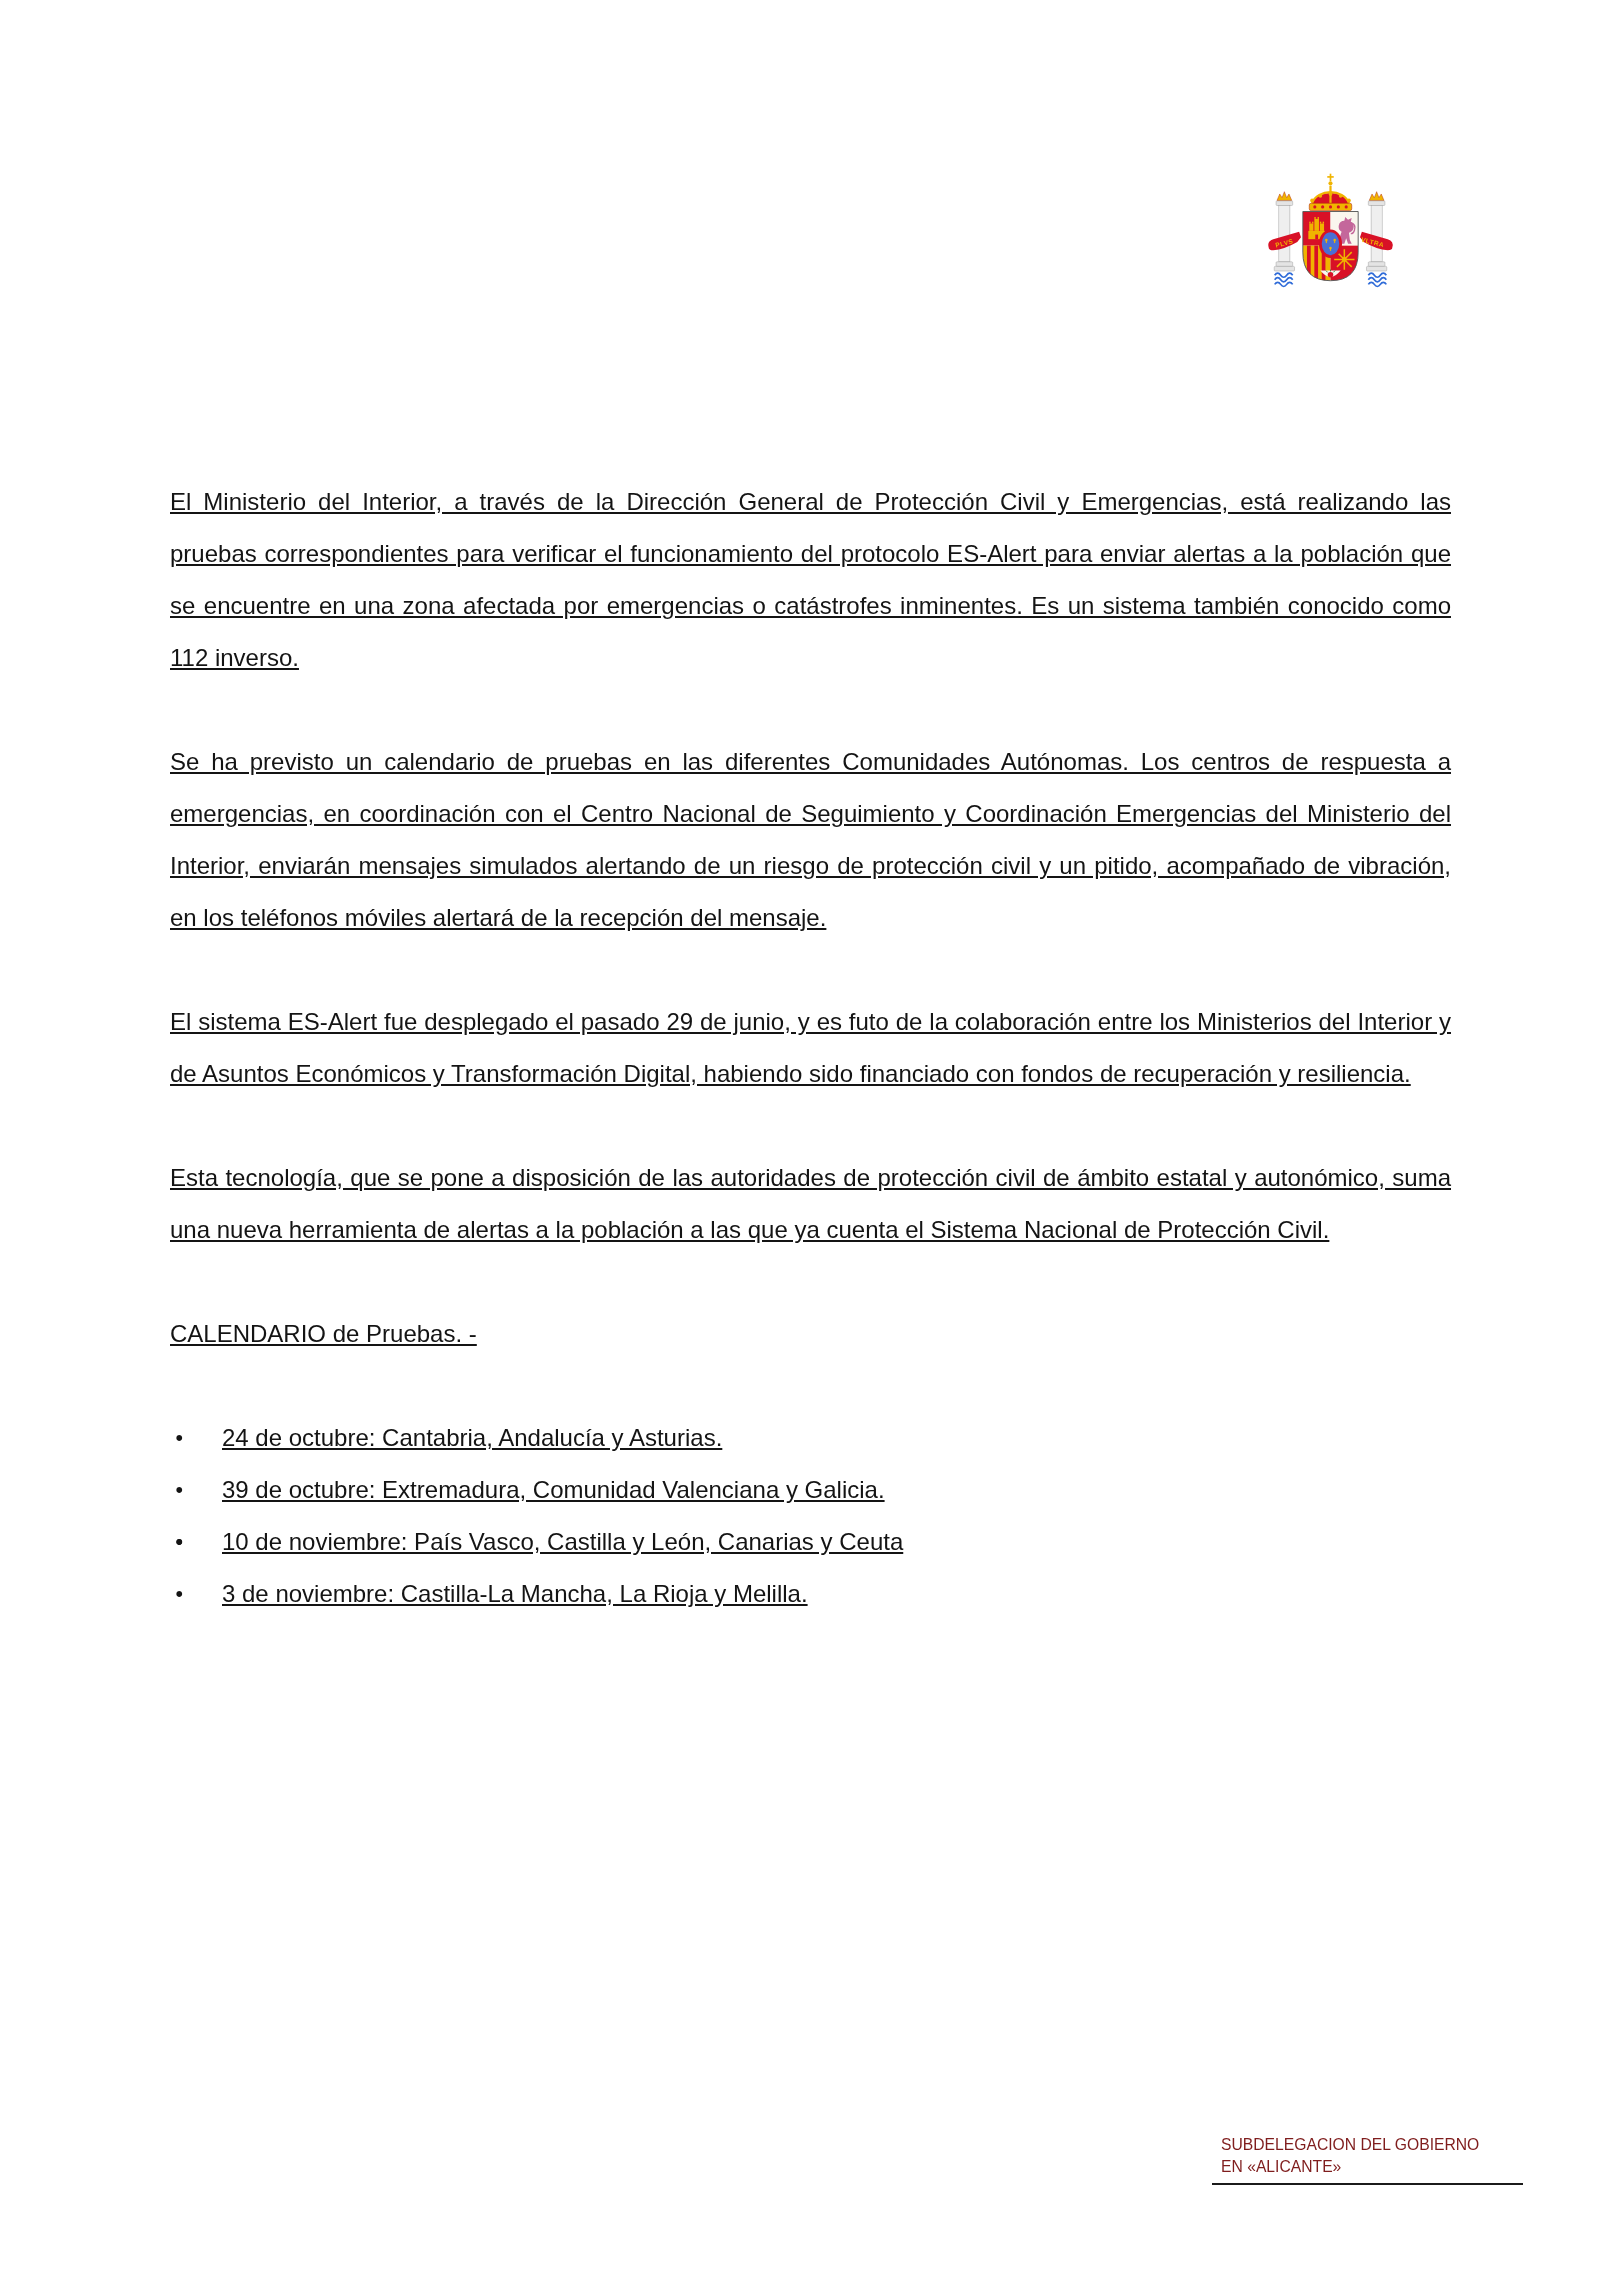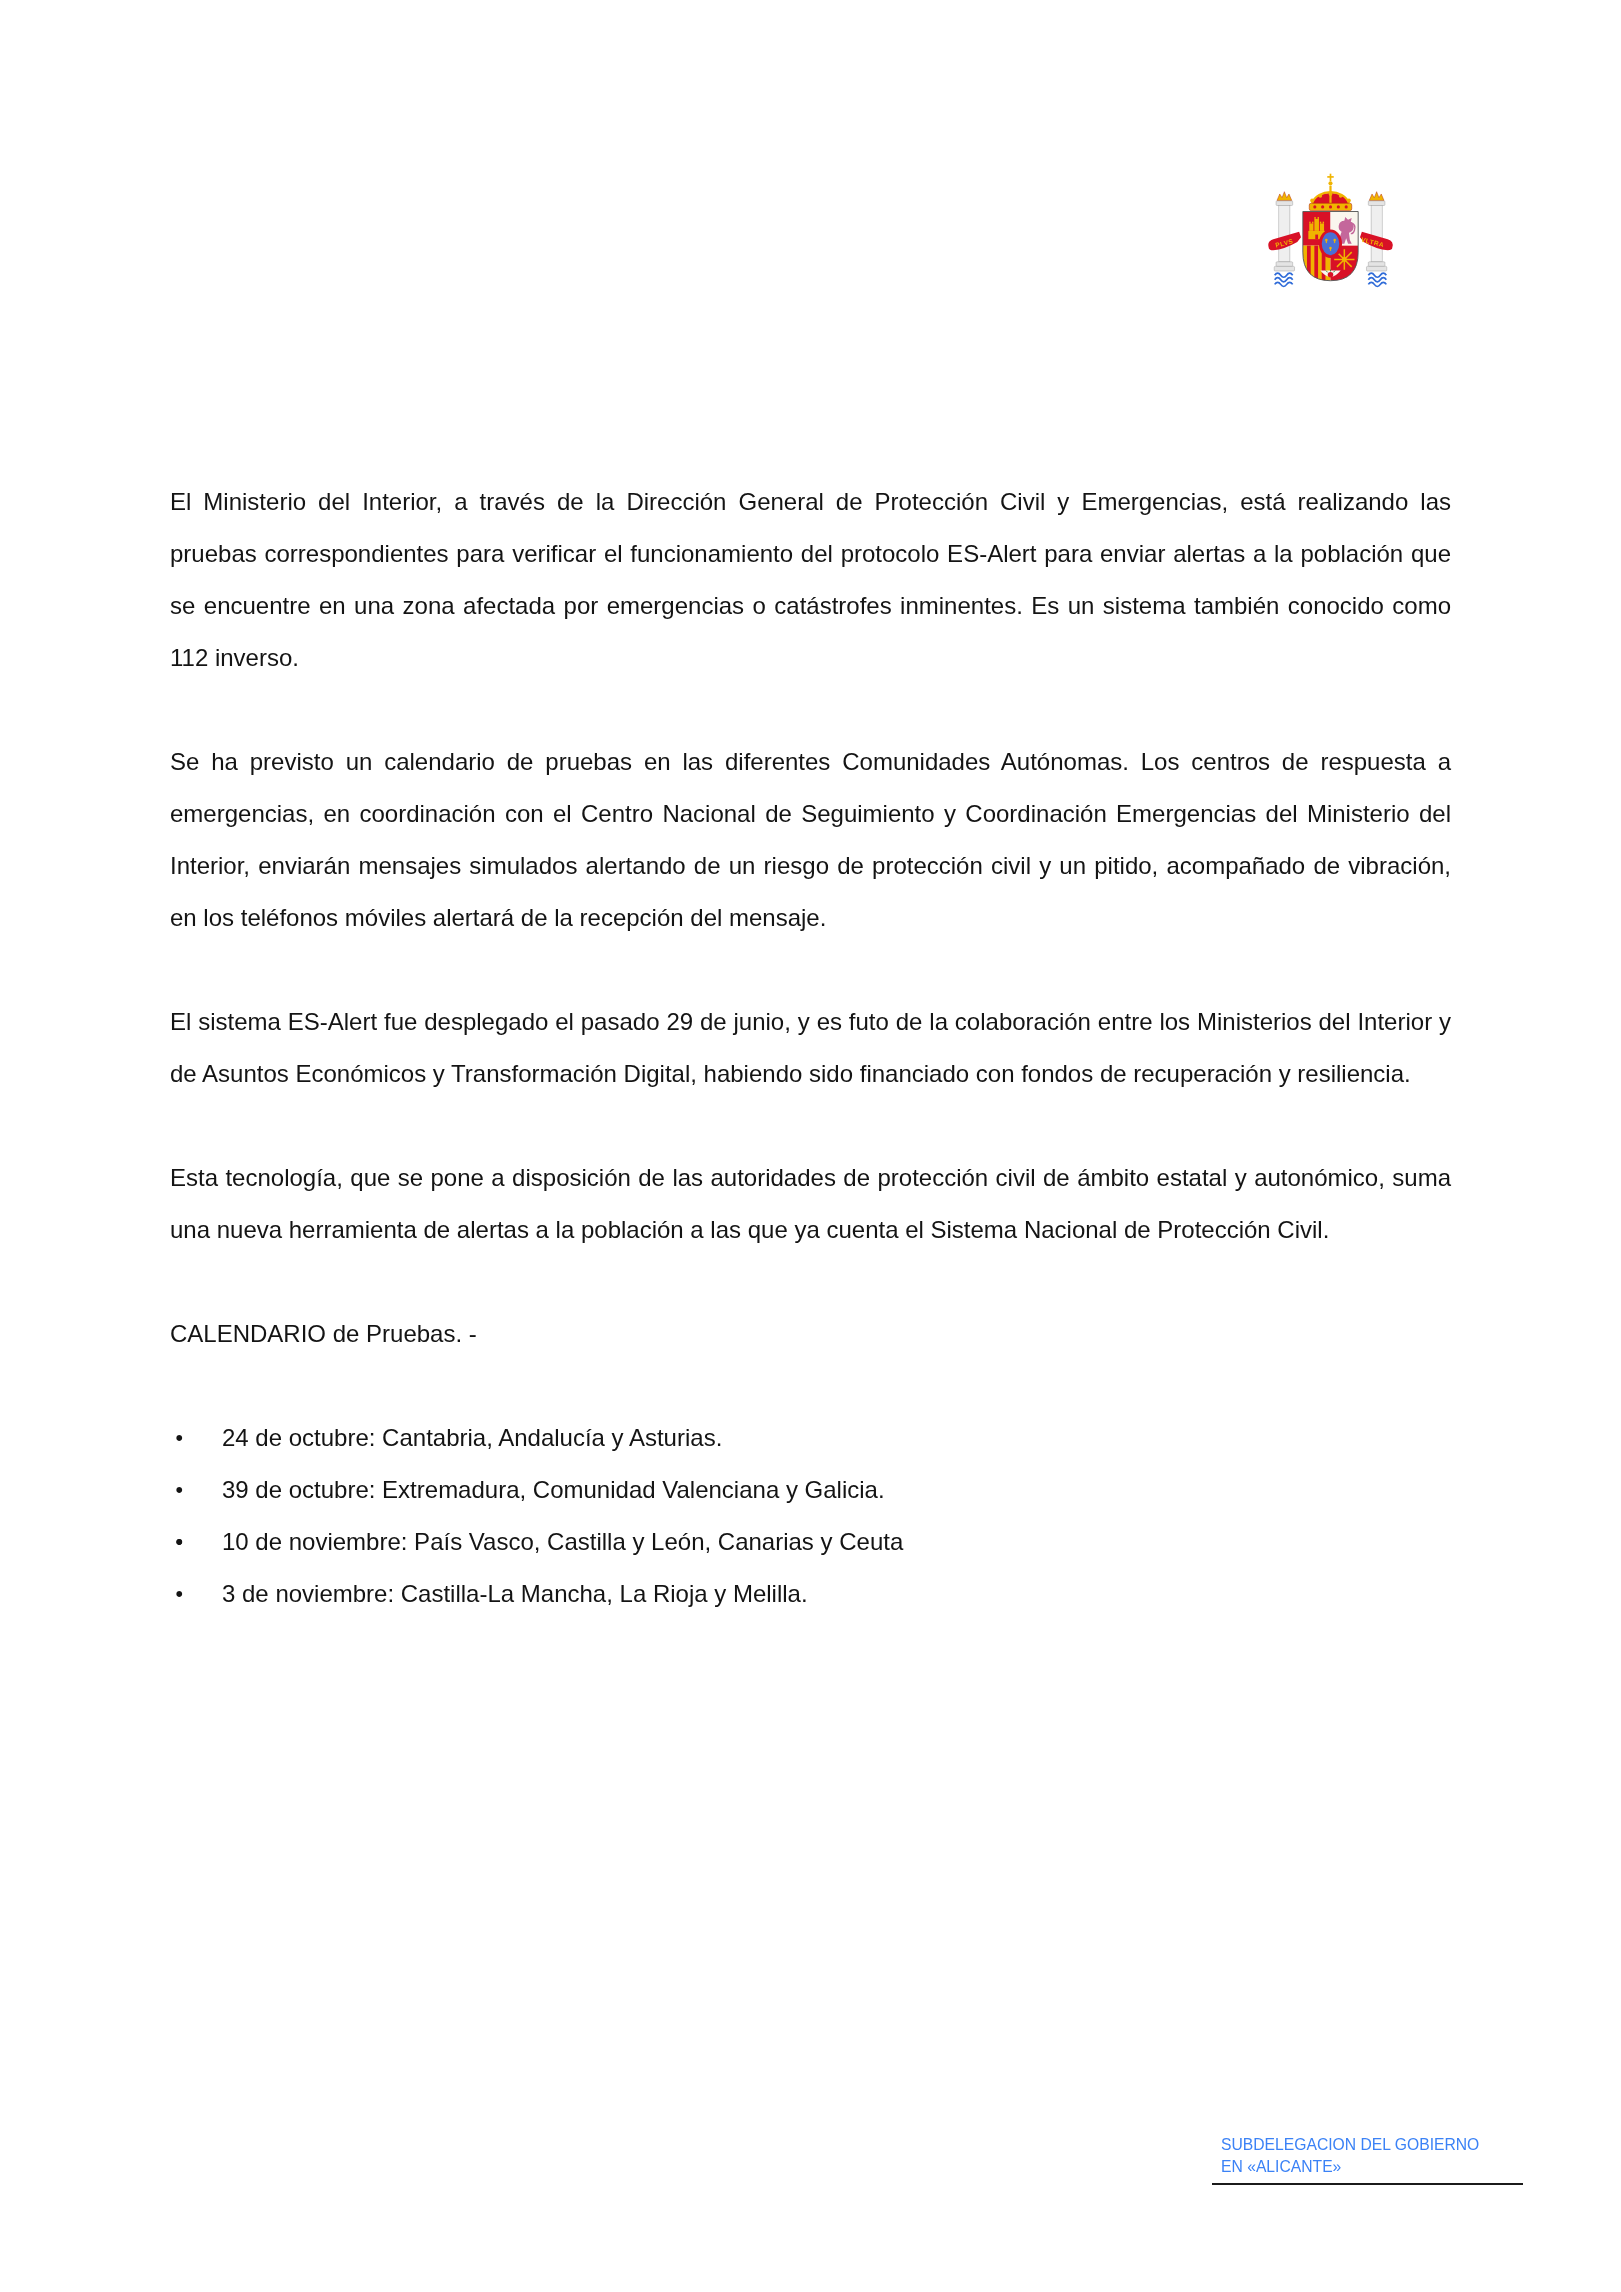--- a/index.html
+++ b/index.html
@@ -46,41 +46,42 @@
   
   .content {
     position: absolute;
     left: 170px;
     top: 476px;
     width: 1281px;
     font-size: 24px;
     line-height: 52px;
     text-align: justify;
     text-align-last: left;
+    text-decoration: underline;
   }
   .content p { margin: 0 0 52px 0; }
   .cal-heading { margin: 0 0 52px 0; text-align: center; }
   .cal-list { margin: 0; }
   .cal-item { position: relative; padding-left: 52px; text-align: left; }
   .cal-item .bullet {
     position: absolute;
     left: 5.4px;
     top: 0;
     font-size: 21.5px;
   }
 
   
   .footer-office {
     position: absolute;
     left: 1212px;
     top: 2134px;
     width: 311px;
     font-size: 15.7px;
     line-height: 22.4px;
-    color: #3b82f6;
+    color: #7f1d1d;
     border-bottom: 2.7px solid #1b1b1b;
     padding: 0 0 4.5px 9px;
     box-sizing: border-box;
     text-align: left;
   }
 </style>
 </head>
 <body>
 
 <div class="page">

